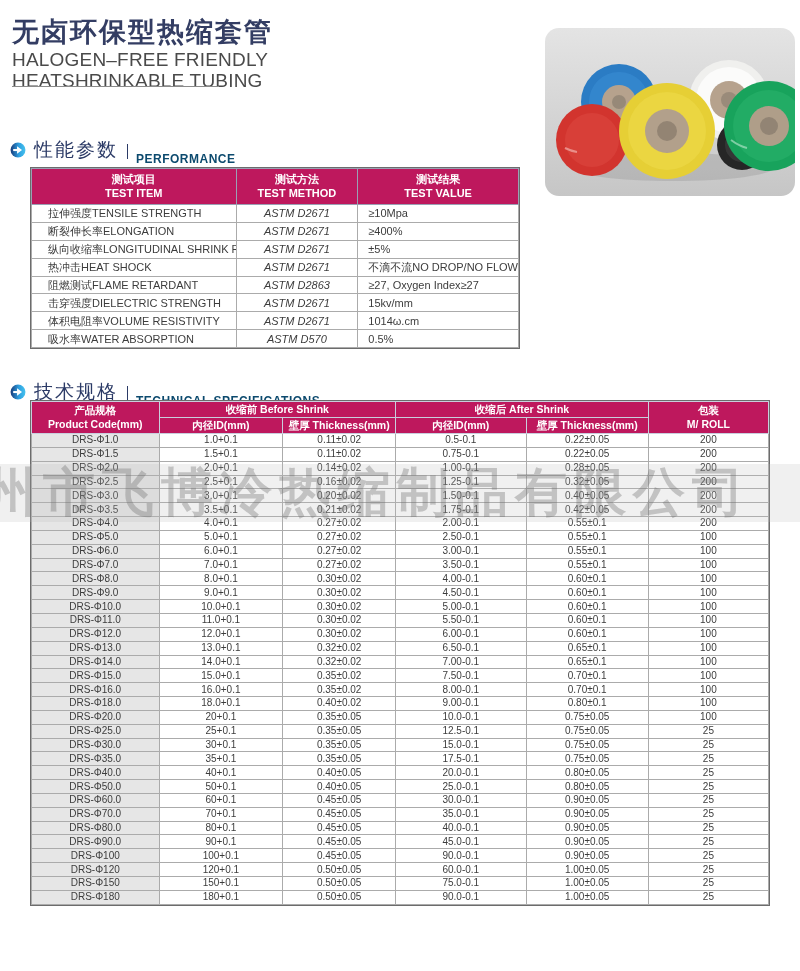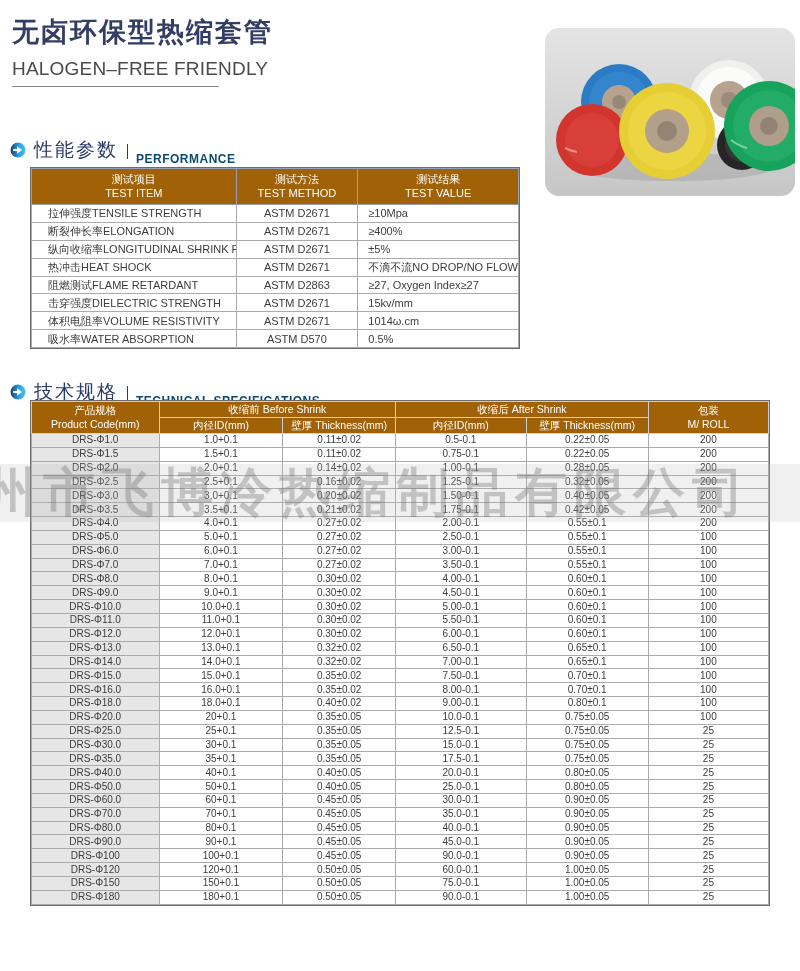--- a/index.html
+++ b/index.html
@@ -2,46 +2,46 @@
 <html><head>
 <meta charset="utf-8">
 <style>
   * { margin:0; padding:0; box-sizing:border-box; }
   body { background:#fff; font-family:"Liberation Sans","DejaVu Sans",sans-serif; }
   .doc { position:relative; width:800px; height:971px; background:#ffffff; overflow:hidden; }
 
   
   .header-block { position:absolute; left:12px; top:14px; width:500px; }
   .title-cn { font-size:27px; font-weight:bold; color:#333d63; letter-spacing:2px; }
-  .title-en { font-size:19px; color:#4a4a4a; line-height:1.1; margin-top:9px; letter-spacing:0.2px; }
+  .title-en { font-size:19px; color:#4a4a4a; line-height:1.1; margin-top:0; letter-spacing:0.2px; }
   .header-rule { position:absolute; left:12px; top:86px; width:207px; height:1px; background:#8a8a8a; }
 
   
   .photo { position:absolute; left:545px; top:28px; width:250px; height:168px; }
 
   
   .section-head { position:absolute; left:10px; display:flex; align-items:center; }
   .section-head .cn { font-size:19px; font-weight:normal; color:#2b3a66; letter-spacing:2px; margin-left:8px; }
   .section-head .bar { width:1px; height:15px; background:#2b3a66; margin:2px 8px 0 9px; }
   .section-head .en { font-size:12px; font-weight:bold; color:#0c4a6e; letter-spacing:0.5px; margin-top:18px; }
   #sec-performance { top:134px; }
   #sec-specs { top:376px; }
 
   
   table { border-collapse:collapse; table-layout:fixed; width:100%; }
-  thead td { background:#a16207; color:#ffffff; font-weight:normal; text-align:center; vertical-align:middle; border:1px solid #c9cedd; }
+  thead td { background:#be185d; color:#ffffff; font-weight:bold; text-align:center; vertical-align:middle; border:1px solid #c9cedd; }
   thead td span { display:block; }
   tbody td { background:#ffffff; color:#3c3c3c; border:1px solid #ababab; vertical-align:middle; overflow:hidden; white-space:nowrap; }
 
   
   .perf-wrap { position:absolute; left:30px; top:167px; width:490px; }
   .perf thead td { height:36px; font-size:11px; line-height:1.25; }
   .perf tbody td { height:17.9px; font-size:11px; line-height:1.1; }
   .perf tbody td:nth-child(1) { text-align:left; padding-left:16px; }
-  .perf tbody td:nth-child(2) { text-align:center; }
+  .perf tbody td:nth-child(2) { text-align:center;font-style:italic; }
   .perf tbody td:nth-child(3) { text-align:left; padding-left:10px; }
   .perf table, .perf thead td { border-color:#9aa0b4; }
   .perf { border:1px solid #6c6c6c; }
 
   
   .spec-wrap { position:absolute; left:30px; top:400px; width:740px; }
   .spec thead td { height:16px; font-size:10.5px; line-height:1.2; }
   .spec thead td.two-line { line-height:1.25; }
   .spec tbody td { height:13.85px; font-size:10px; text-align:center; line-height:1; }
   .spec tbody td:first-child { background:#e6e6e6;margin-left:36px; }
@@ -74,20 +74,21 @@
         <rect x="0" y="0" width="250" height="168" rx="14"></rect>
       </clipPath>
   </defs>
 </svg>
 
 <div class="doc">
 
   <div class="header-block">
     <div class="title-cn">无卤环保型热缩套管</div>
     <div class="title-en">HALOGEN–FREE FRIENDLY</div>
+    <div class="title-en">HEATSHRINKABLE TUBING</div>
   </div>
   <div class="header-rule"></div>
 
   <svg class="photo" viewBox="0 0 250 168">
     <rect x="0" y="0" width="250" height="168" rx="14" fill="url(#photoBg)"></rect>
     <g clip-path="url(#photoClip)">
       <ellipse cx="128" cy="139" rx="102" ry="14" fill="#9c9c9c" opacity="0.4"></ellipse>
 
       <g>
         <circle cx="74" cy="74" r="38" fill="#2b7cc4"></circle>

